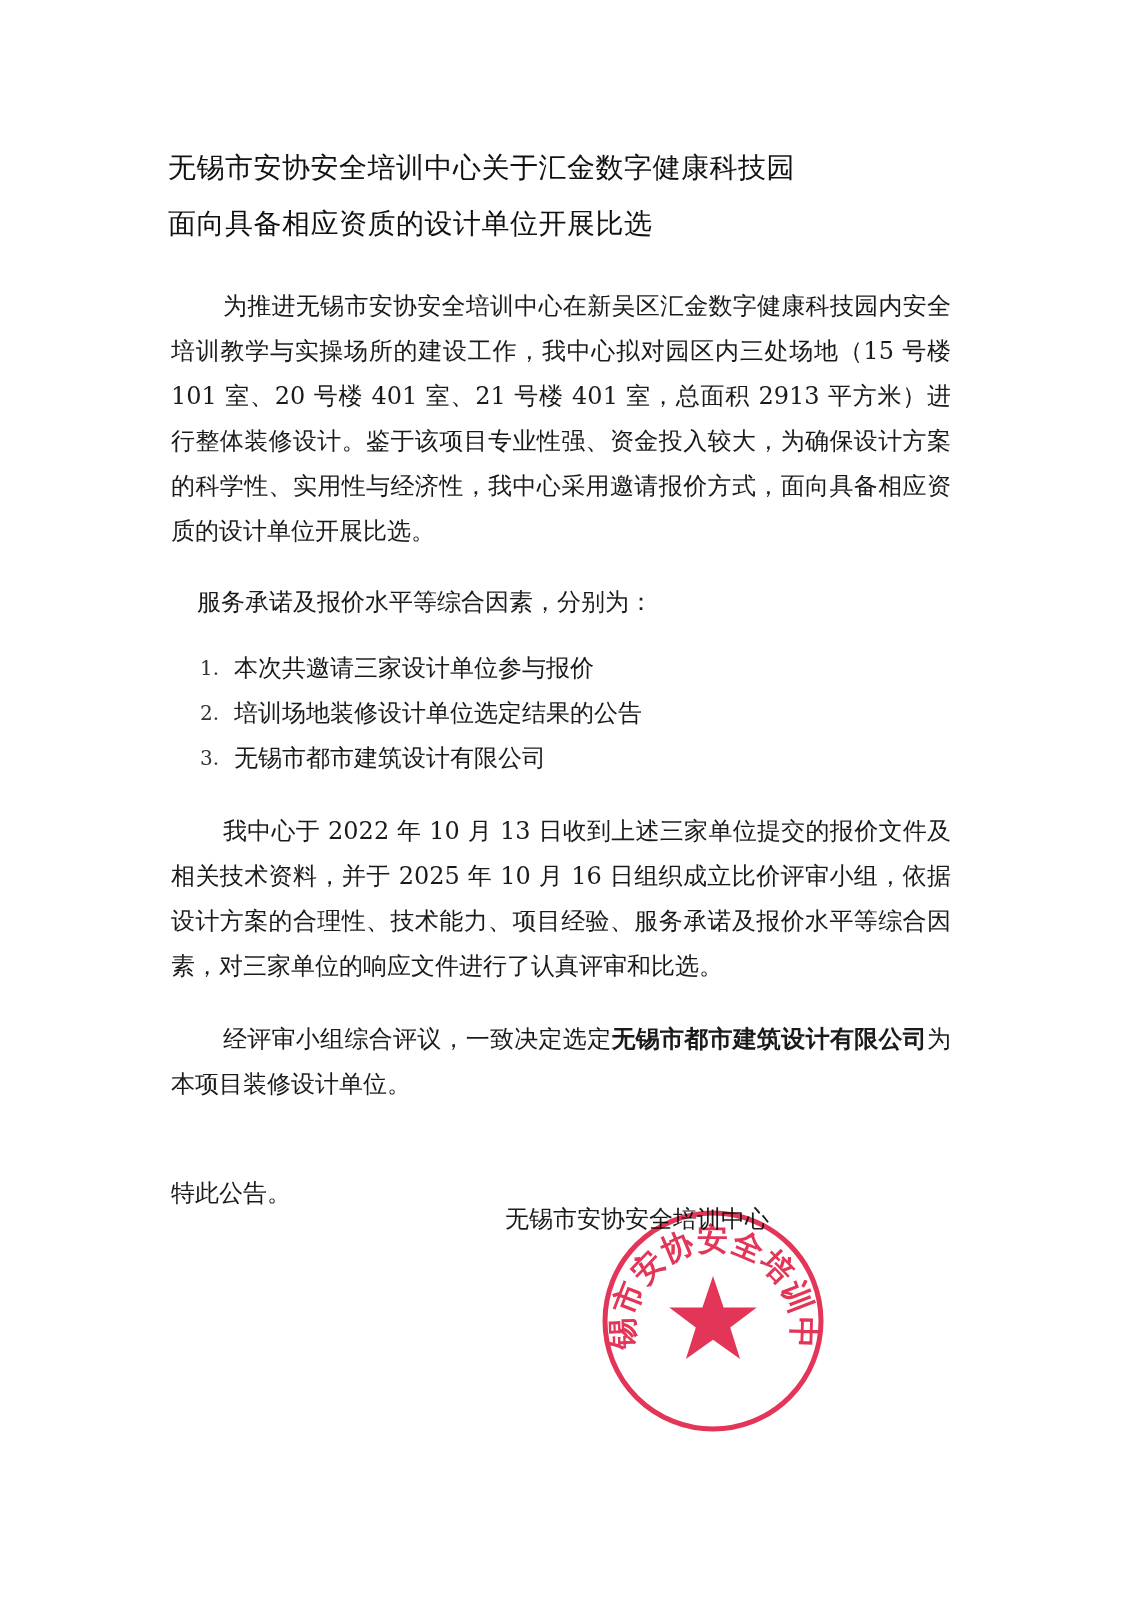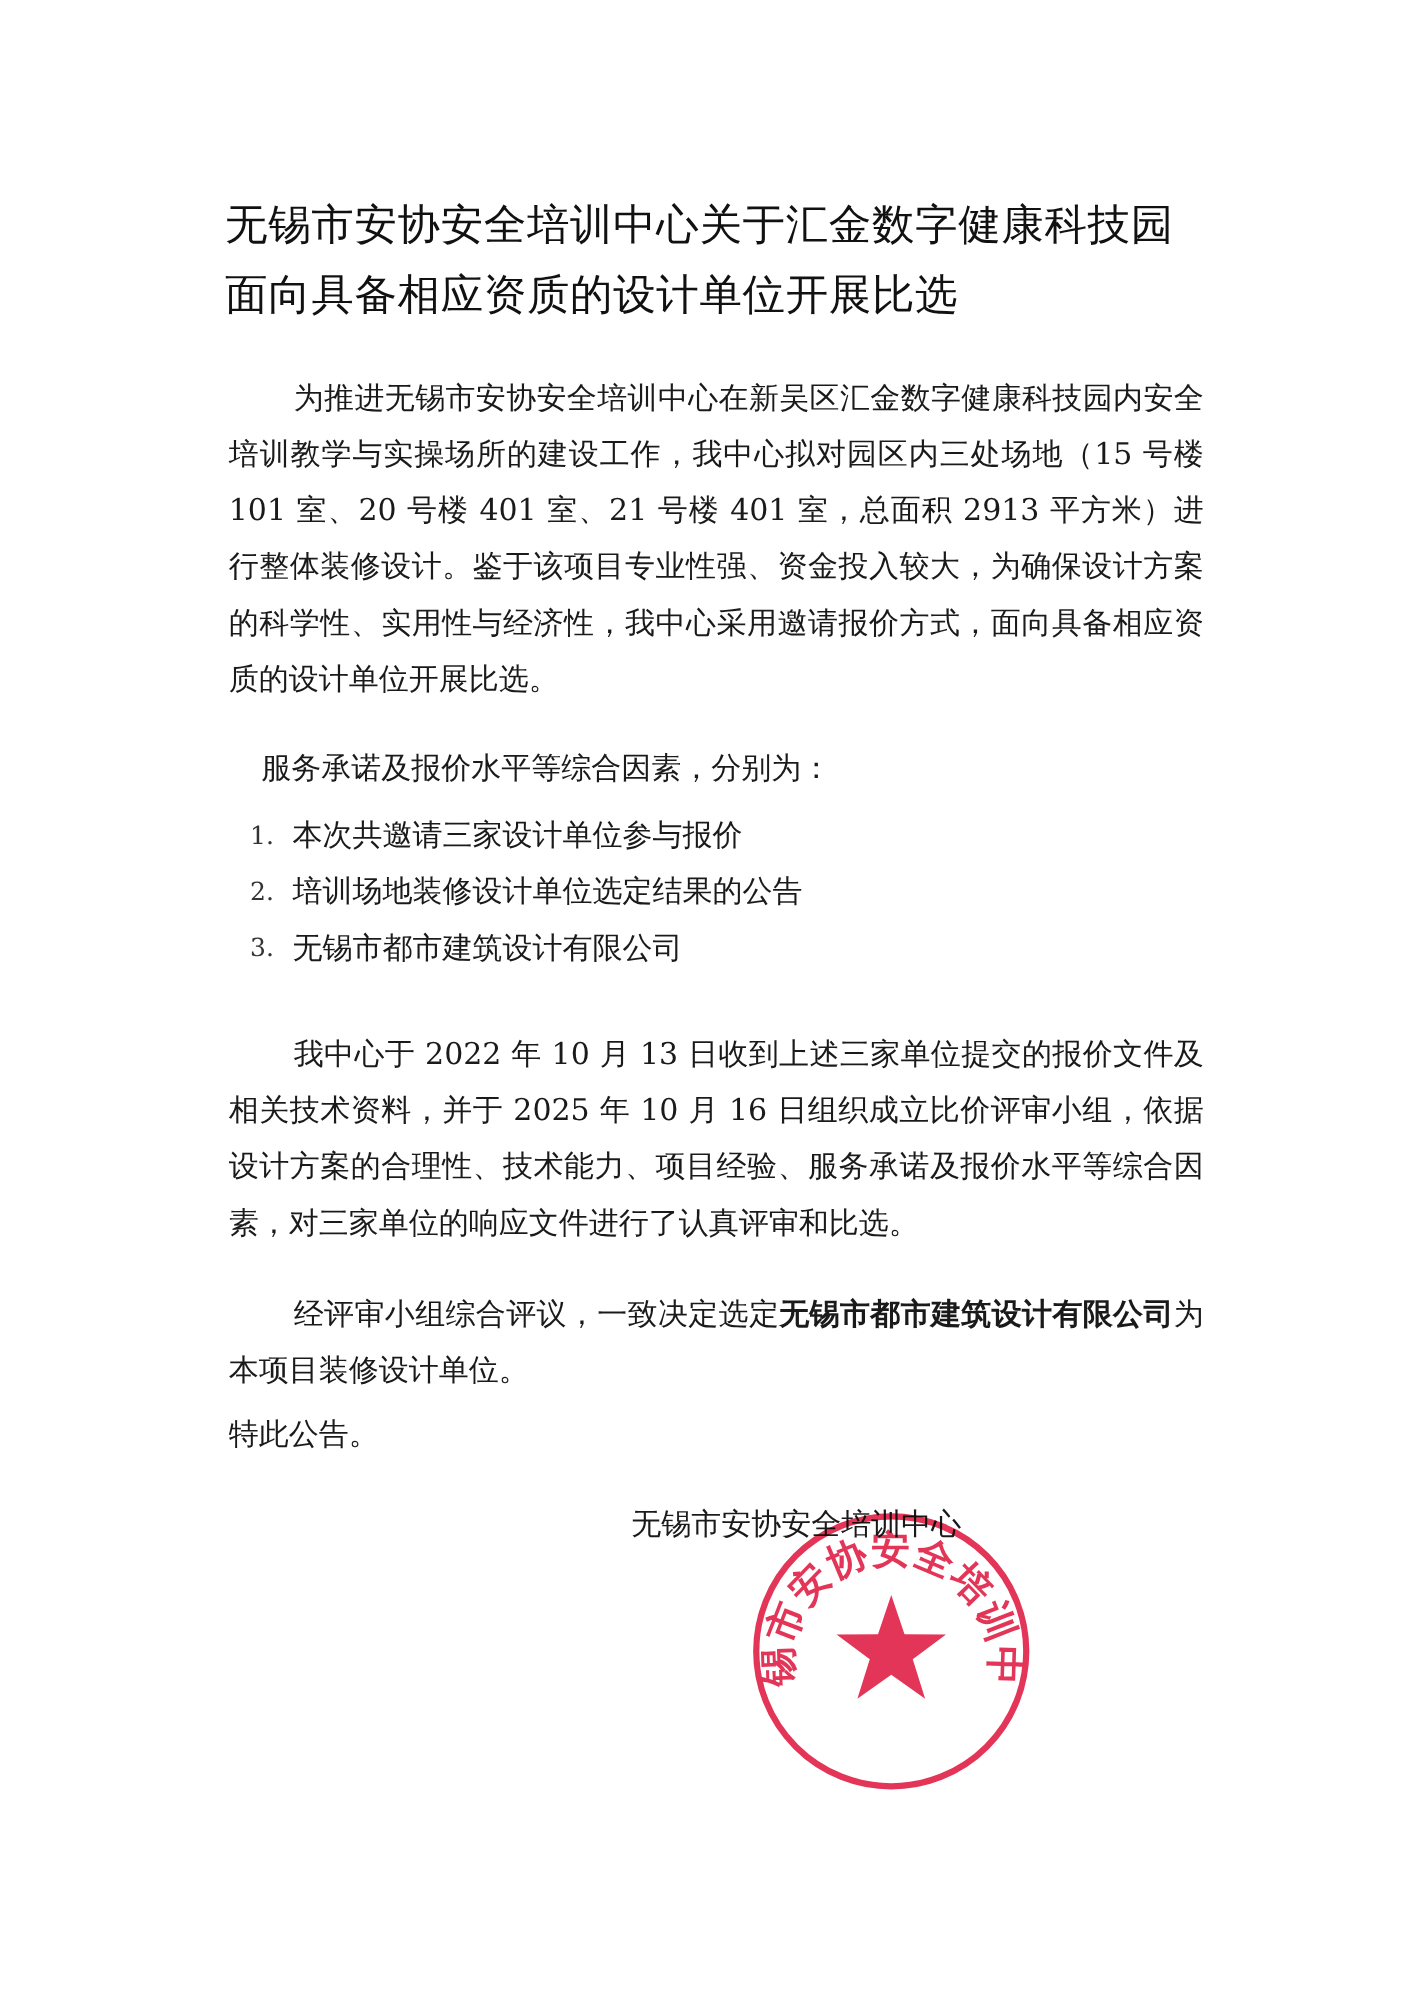--- a/index.html
+++ b/index.html
@@ -20,36 +20,36 @@
       left: 0; top: 0;
       width: 1131px;
       height: 1600px;
     }
     .title {
       position: absolute;
       left: 168px;
       top: 140px;
       width: 780px;
       font-family: "DejaVu Sans", "Liberation Sans", sans-serif;
-      font-size: 34px;
+      font-size: 28px;
       line-height: 56px;
       font-weight: normal;
       color: #111;
       letter-spacing: 0.5px;
-      margin: 12px;
+      margin: 0;
     }
     .para {
       position: absolute;
       left: 168px;
       width: 780px;
       font-size: 24px;
       line-height: 45px;
       color: #1a1a1a;
       text-align: justify;
-      margin: 15px;
+      margin: 3px;
     }
     .indent { text-indent: 52px; }
     .p1 { top: 281px; }
     .p2 { top: 577px; left: 194px; }
     .list {
       position: absolute;
       left: 200px;
       top: 646px;
       margin: 0;
       padding: 0;
@@ -59,21 +59,21 @@
     }
     .list li { display: flex; }
     .list .num {
       width: 34px;
       font-size: 20px;
       color: #333;
     }
     .p3 { top: 806px; }
     .p4 { top: 1013px; }
     .p4 .bold { font-weight: bold; }
-    .p5 { top: 1110px; }
+    .p5 { top: 1168px; }
     .sign-org {
       position: absolute;
       left: 505px;
       top: 1197px;
       font-size: 24px;
       line-height: 45px;
       z-index: 2;
     }
     .sign-date {
       position: absolute;

